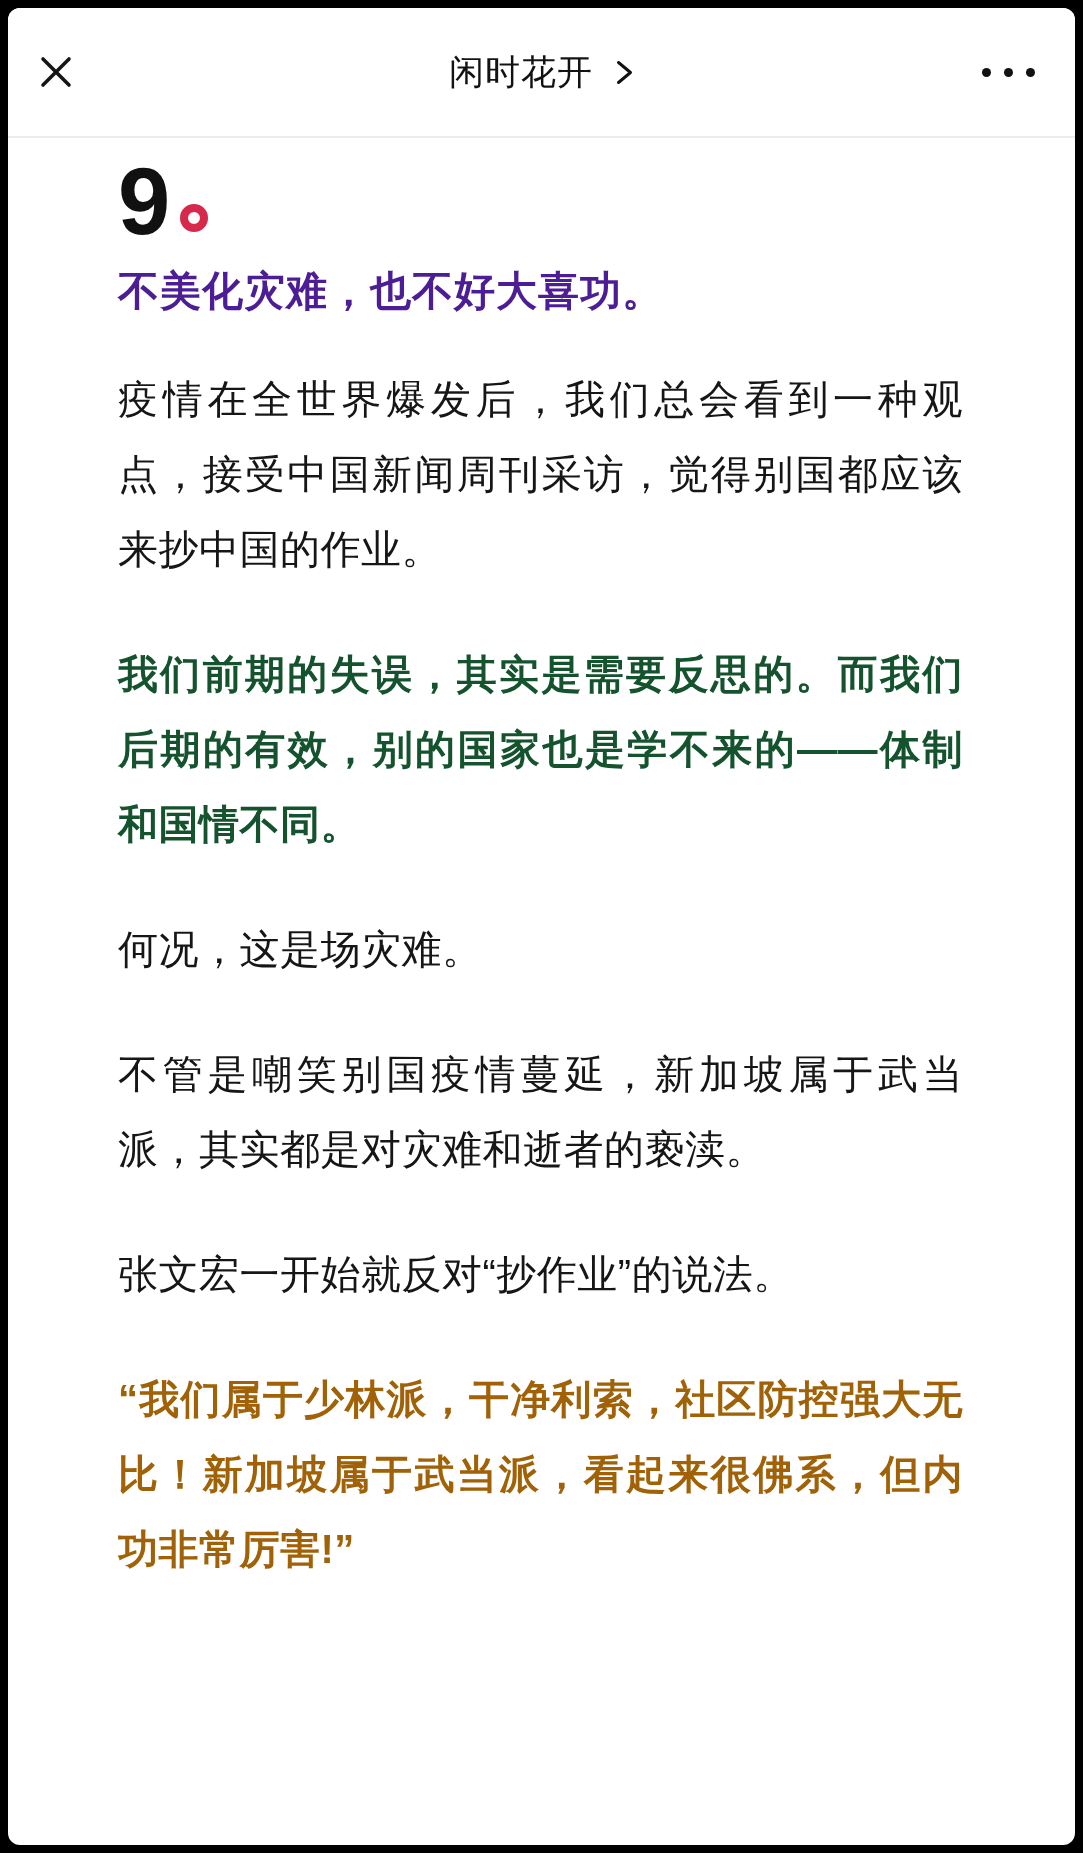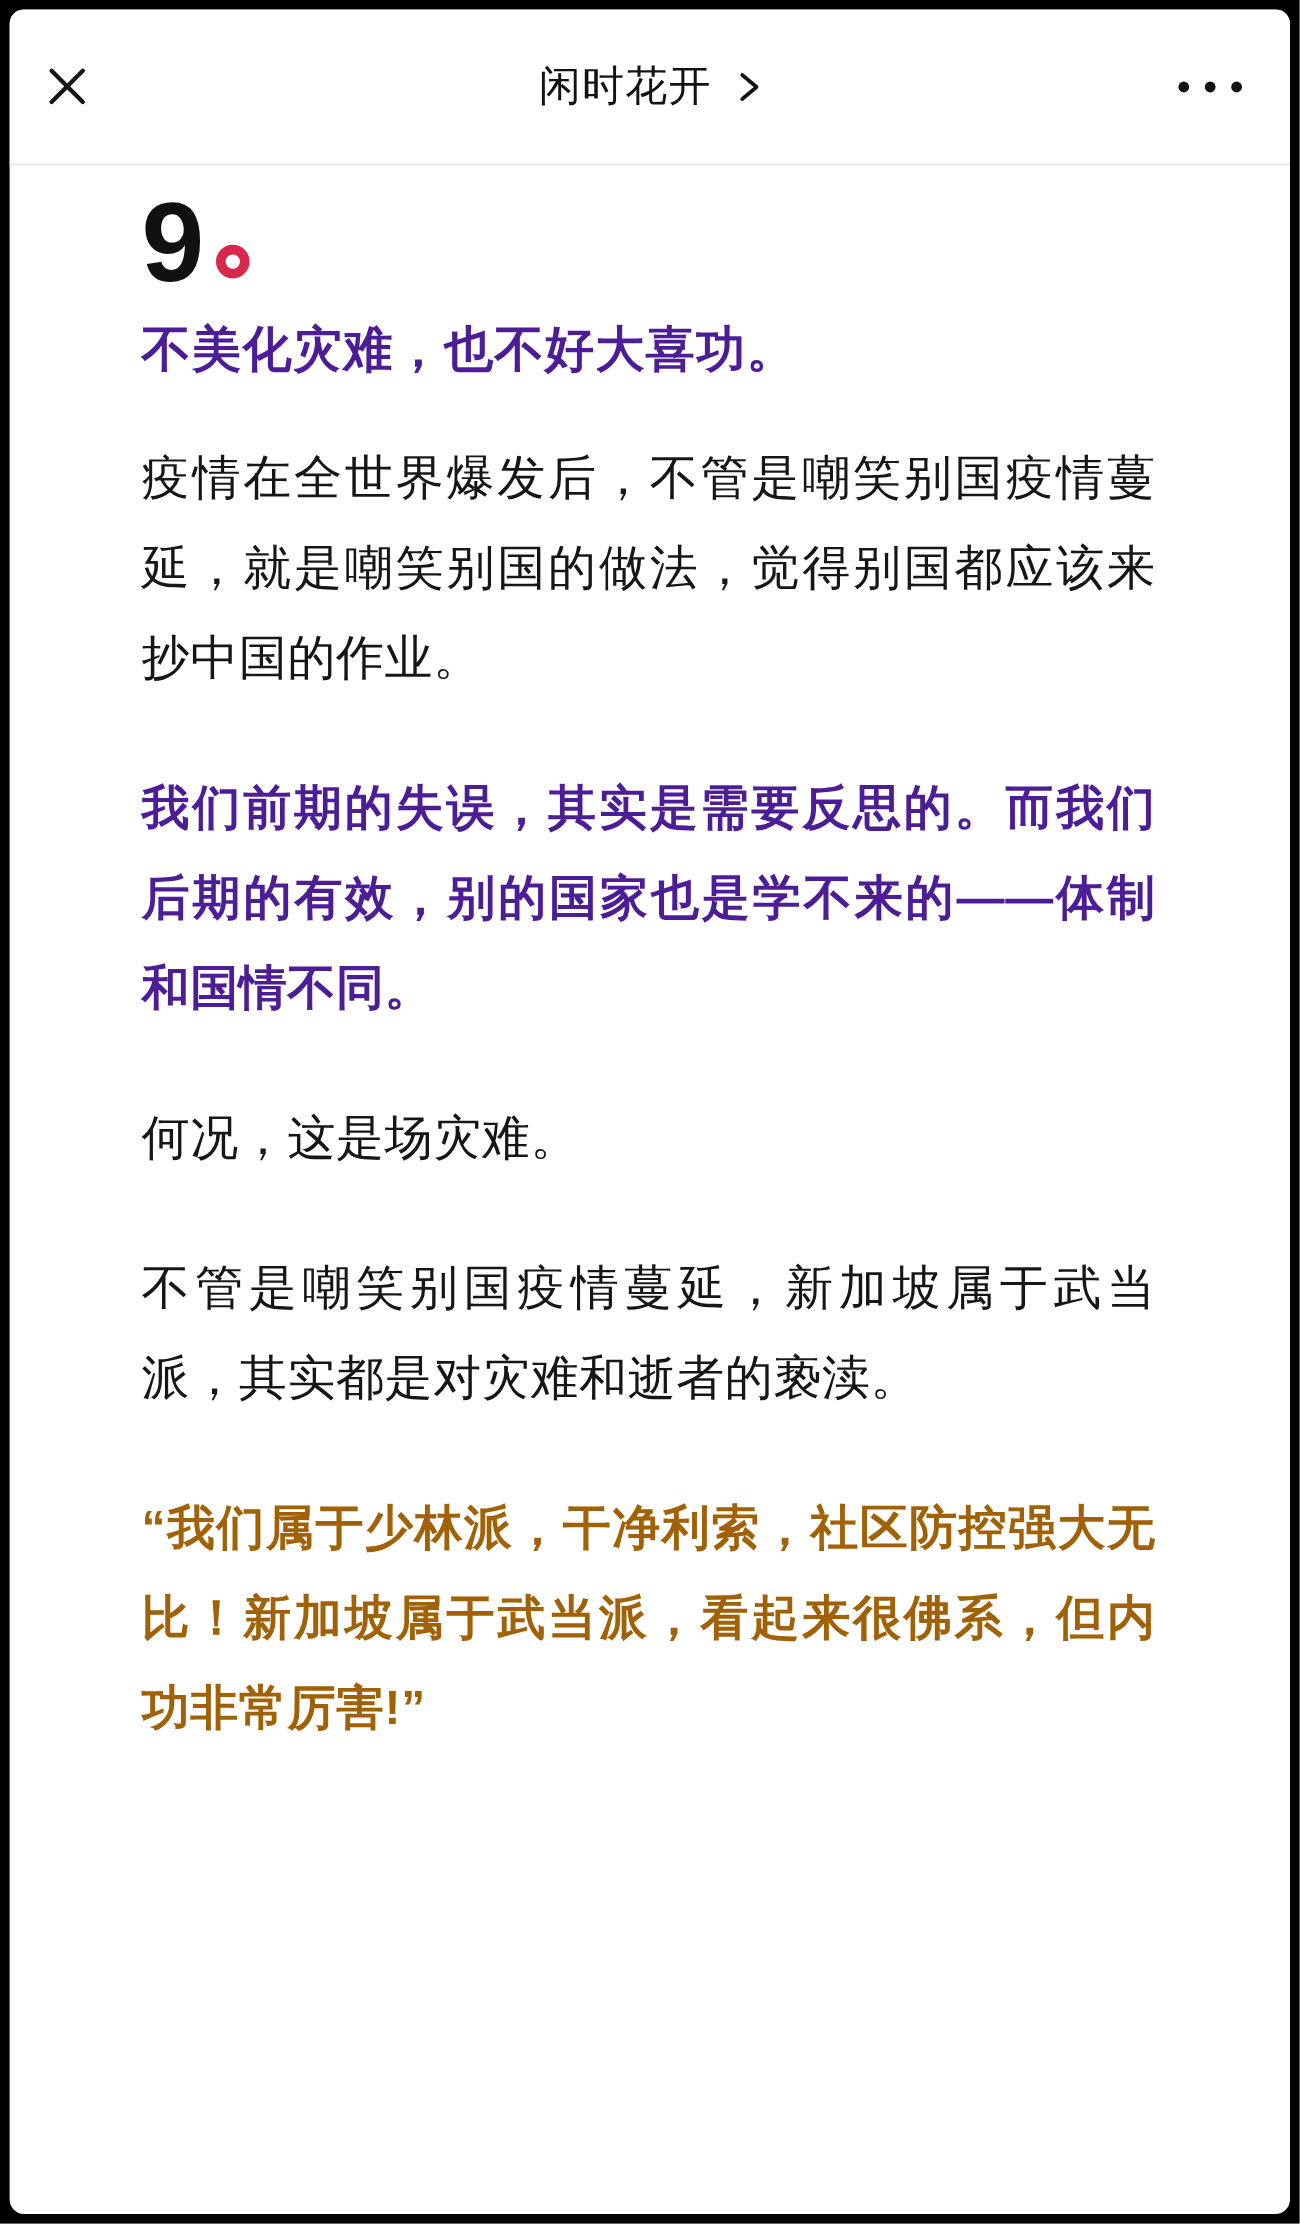--- a/index.html
+++ b/index.html
@@ -70,21 +70,21 @@
     letter-spacing: 1px;
   }
   .article p {
     font-size: 40px;
     line-height: 75px;
     margin: 50px 0;
     text-align: justify;
     letter-spacing: 0.5px;
   }
   .article p:first-of-type { margin-top: 46px; }
-  .article p.strong { font-weight: 700; color: #4c1d95; }
+  .article p.strong { font-weight: 700; color: #14532d; }
   .article p.quote  { font-weight: 700; color: #8a8a8a; }
 </style>
 </head>
 <body>
 
 <div class="screen">
 
   <header>
     <button class="close-btn">
       <svg width="40" height="40" viewBox="0 0 40 40">
@@ -111,20 +111,21 @@
 
   <main class="article">
 
     <div class="section-number">
       <span class="num">9</span>
       <span class="red-ring" style="border-color: rgb(214, 41, 75);"></span>
     </div>
 
     <h2 class="section-heading">不美化灾难，也不好大喜功。</h2>
 
-    <p class="normal">疫情在全世界爆发后，不管是嘲笑别国疫情蔓延，就是嘲笑别国的做法，觉得别国都应该来抄中国的作业。</p>
+    <p class="normal">疫情在全世界爆发后，我们总会看到一种观点，接受中国新闻周刊采访，觉得别国都应该来抄中国的作业。</p>
     <p class="strong">我们前期的失误，其实是需要反思的。而我们后期的有效，别的国家也是学不来的——体制和国情不同。</p>
     <p class="normal">何况，这是场灾难。</p>
     <p class="normal">不管是嘲笑别国疫情蔓延，新加坡属于武当派，其实都是对灾难和逝者的亵渎。</p>
+    <p class="normal">张文宏一开始就反对“抄作业”的说法。</p>
     <p class="quote" style="color: #a16207;">“我们属于少林派，干净利索，社区防控强大无比！新加坡属于武当派，看起来很佛系，但内功非常厉害!”</p>
 
   </main>
 </div>
 
 </body></html>

